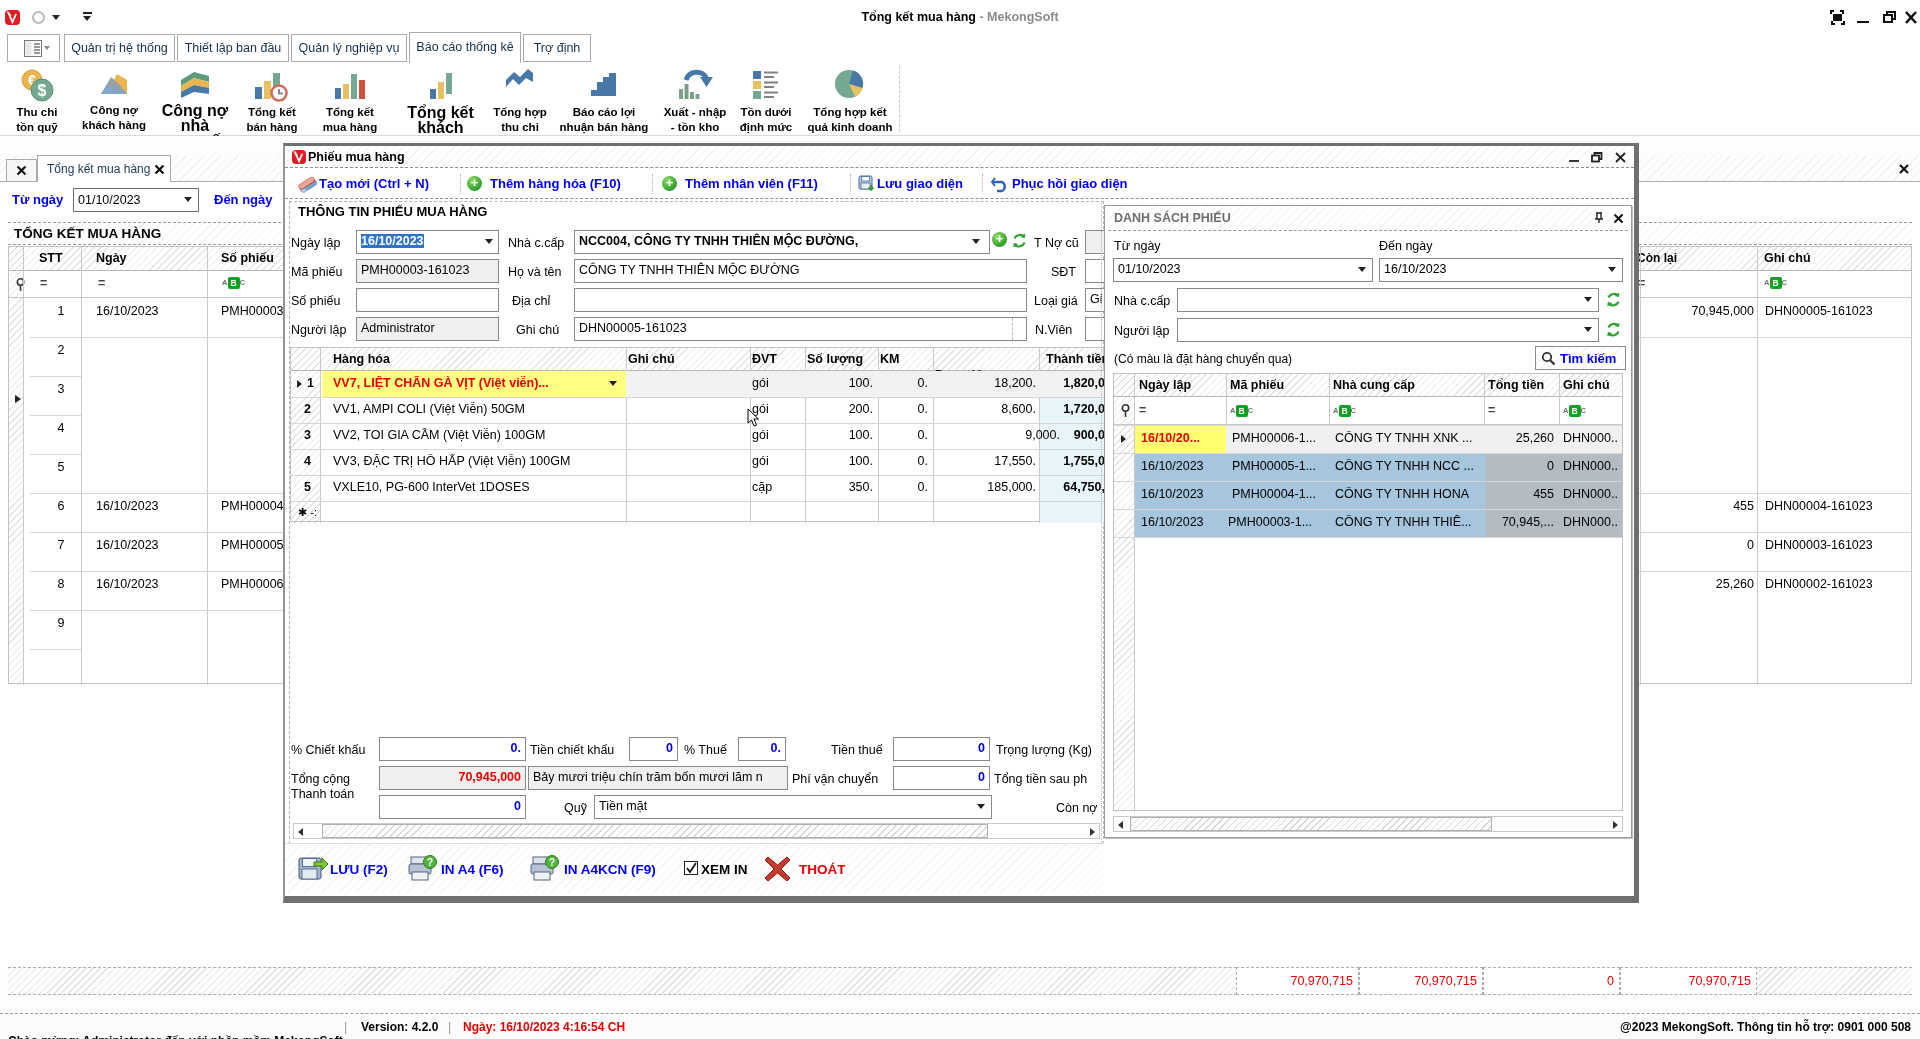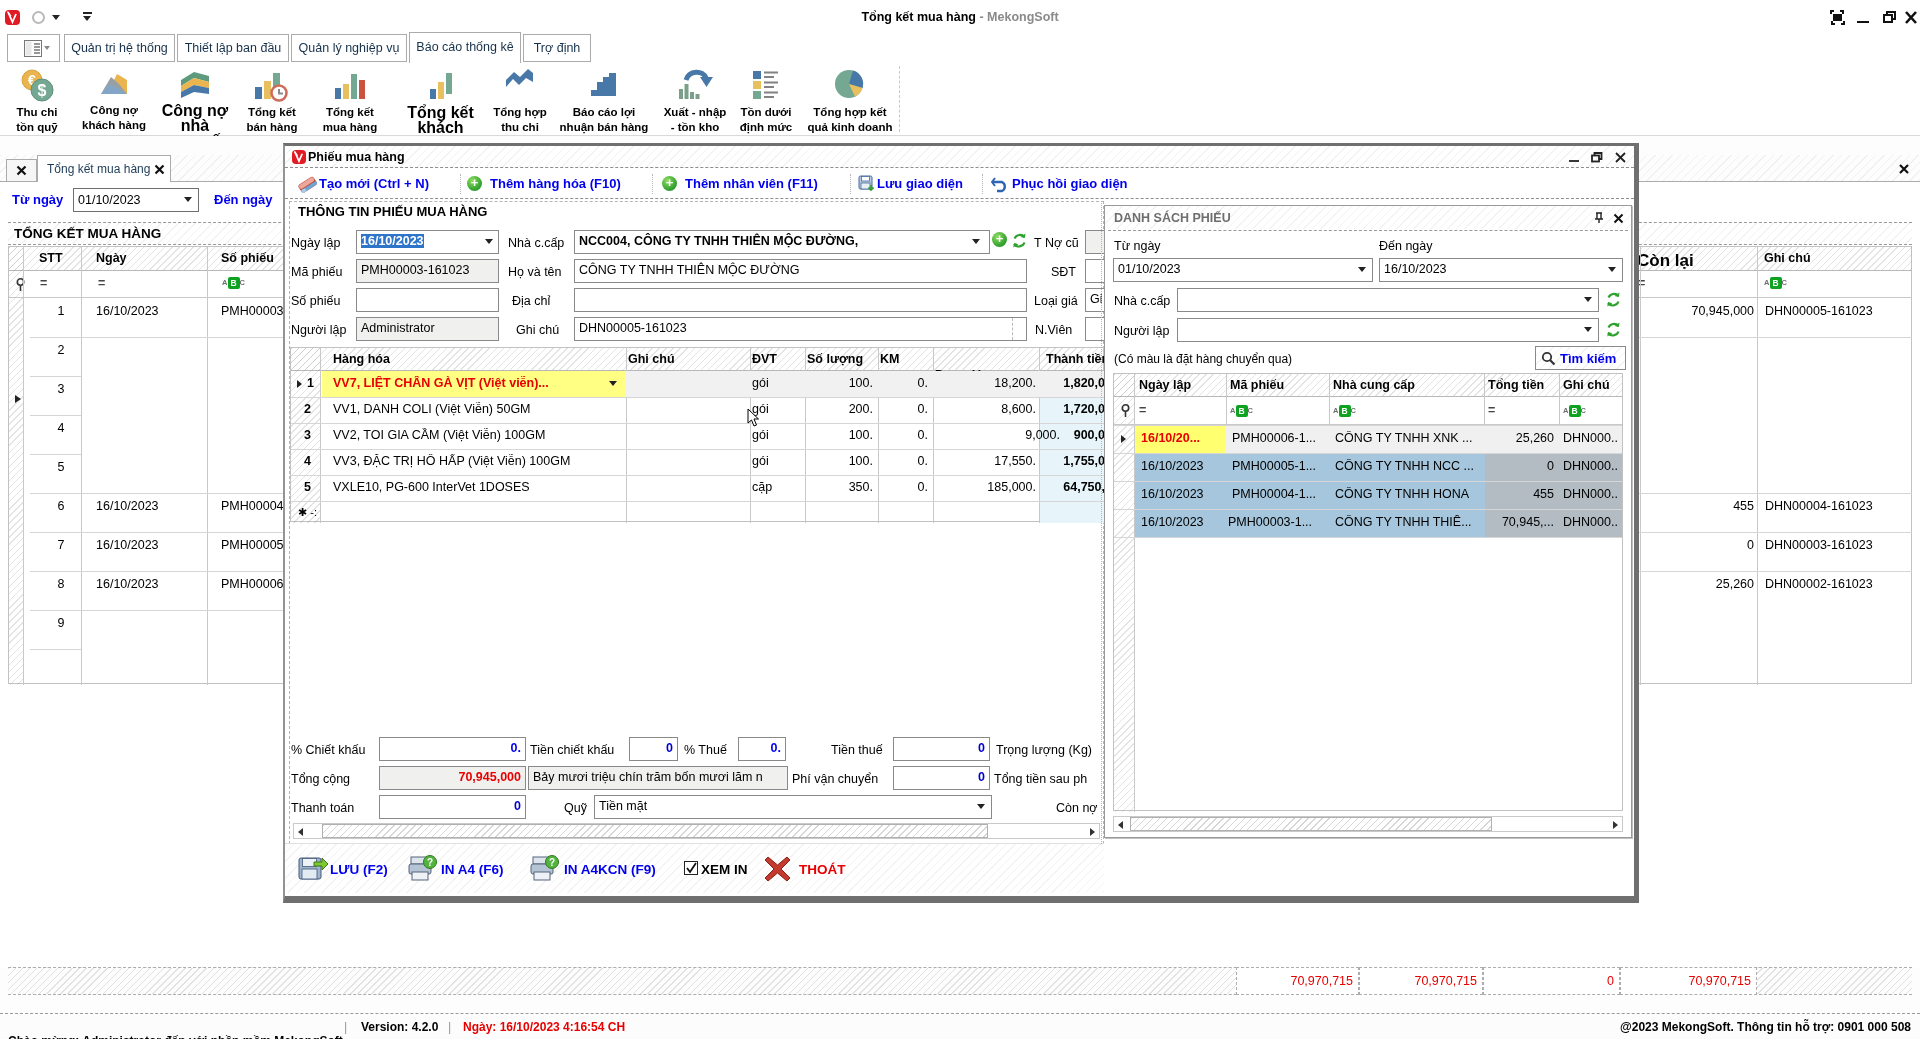--- a/index.html
+++ b/index.html
@@ -191,21 +191,21 @@
 
 <div class="abs hatch" style="left:8px;top:222px;width:1904px;height:23px;border-top:1px dashed #9a9a9a;border-bottom:1px dashed #9a9a9a"></div>
 <div class="lbl b" style="left:14px;top:226px;font-size:13.5px">TỔNG KẾT MUA HÀNG</div>
 
 <div class="abs" style="left:8px;top:246px;width:1904px;height:438px;border:1px solid #c2c2c2;background:#fff">
 
   <div class="abs hatch2" style="left:0;top:0;width:1903px;height:24px;border-bottom:1px solid #b8b8b8"></div>
   <div class="cell b" style="left:30px;top:4px;width:50px;font-size:12.5px">STT</div>
   <div class="cell b" style="left:87px;top:4px;width:100px;font-size:12.5px">Ngày</div>
   <div class="cell b" style="left:212px;top:4px;width:100px;font-size:12.5px">Số phiếu</div>
-  <div class="cell b" style="left:1628px;top:4px;width:100px;font-size:17px">Còn lại</div>
+  <div class="cell b" style="left:1628px;top:4px;width:100px;font-size:12px">Còn lại</div>
   <div class="cell b" style="left:1755px;top:4px;width:100px;font-size:12.5px">Ghi chú</div>
 
   <div class="abs" style="left:0;top:24px;width:1903px;height:27px;border-bottom:1px solid #c9c9c9"></div>
   <svg class="abs" style="left:7px;top:31px" width="9" height="14" viewBox="0 0 9 14">
       <circle cx="4.5" cy="4" r="3.2" fill="none" stroke="#333" stroke-width="1.6"></circle>
       <path d="M4.5 7 v6" stroke="#333" stroke-width="1.6"></path>
     </svg>
   <div class="cell" style="left:31px;top:29px;color:#444;font-weight:bold">=</div>
   <div class="cell" style="left:89px;top:29px;color:#444;font-weight:bold">=</div>
   <div class="abs" style="left:213px;top:30px;font-size:7.5px;font-weight:bold;color:#6e6e6e;letter-spacing:0.5px">A<span style="display:inline-block;background:#0da220;color:#fff;padding:1px 2.5px;border-radius:2px;font-size:8.5px;vertical-align:-1px">B</span>C</div>
@@ -375,21 +375,21 @@
    <div class="abs" style="left:749px;top:23px;width:65px;height:152px;background:#e7f5fa"></div>
    <div class="abs" style="left:335px;top:23px;width:479px;height:26px;background:#f1f1f1"></div>
    <div class="abs" style="left:31px;top:23px;width:304px;height:26px;background:#ffff84"></div>
    <div class="cell b" style="left:42px;top:28px;width:280px;color:#e80000">VV7, LIỆT CHÂN GÀ VỊT (Việt viễn)...</div>
    <div class="tri abs" style="left:318px;top:33px"></div>
    <div class="cell" style="left:461px;top:28px">gói</div>
       <div class="cell rt" style="left:514px;top:28px;width:68px">100.</div>
       <div class="cell rt" style="left:587px;top:28px;width:50px">0.</div>
       <div class="cell rt" style="left:642px;top:28px;width:103px">18,200.</div>
       <div class="cell rt b" style="left:753px;top:28px;width:61px">1,820,0</div>
-   <div class="cell" style="left:42px;top:54px;width:295px">VV1, DANH COLI (Việt Viễn) 50GM</div>
+   <div class="cell" style="left:42px;top:54px;width:295px">VV1, AMPI COLI (Việt Viễn) 50GM</div>
    <div class="cell" style="left:461px;top:54px">gói</div>
       <div class="cell rt" style="left:514px;top:54px;width:68px">200.</div>
       <div class="cell rt" style="left:587px;top:54px;width:50px">0.</div>
       <div class="cell rt" style="left:642px;top:54px;width:103px">8,600.</div>
       <div class="cell rt b" style="left:753px;top:54px;width:61px">1,720,0</div>
    <div class="cell" style="left:42px;top:80px;width:295px">VV2, TOI GIA CẦM (Việt Viễn) 100GM</div>
    <div class="cell" style="left:461px;top:80px">gói</div>
       <div class="cell rt" style="left:514px;top:80px;width:68px">100.</div>
       <div class="cell rt" style="left:587px;top:80px;width:50px">0.</div>
       <div class="cell rt" style="left:666px;top:80px;width:103px">9,000.</div>
@@ -433,21 +433,21 @@
  <div class="in rt b blu" style="left:453px;top:591px;width:48px;height:24px">0.</div>
  <div class="lbl" style="left:546px;top:597px">Tiền thuế</div>
  <div class="in rt b" style="left:608px;top:591px;width:97px;height:24px;color:#0000d0">0</div>
  <div class="lbl" style="left:711px;top:597px">Trọng lượng (Kg)</div>
  <div class="lbl" style="left:6px;top:626px">Tổng cộng</div>
  <div class="in ing rt b" style="left:94px;top:620px;width:147px;height:24px;color:#e80000">70,945,000</div>
  <div class="in ing" style="left:243px;top:620px;width:260px;height:24px">Bảy mươi triệu chín trăm bốn mươi lăm n</div>
  <div class="lbl" style="left:507px;top:626px">Phí vận chuyển</div>
  <div class="in rt b" style="left:608px;top:620px;width:97px;height:24px;color:#0000d0">0</div>
  <div class="lbl" style="left:709px;top:626px">Tổng tiền sau ph</div>
- <div class="lbl" style="left:6px;top:655px">Thanh toán</div>
+ <div class="lbl" style="left:6px;top:641px">Thanh toán</div>
  <div class="in rt b" style="left:94px;top:649px;width:147px;height:24px;color:#0000d0">0</div>
  <div class="lbl" style="left:279px;top:655px">Quỹ</div>
  <div class="in" style="left:309px;top:649px;width:398px;height:24px">Tiền mặt<div class="tri" style="right:6px;top:8px"></div></div>
  <div class="lbl" style="left:771px;top:655px">Còn nợ</div>
 
  <div class="abs" style="left:8px;top:677px;width:807px;height:16px;border:1px solid #c9c9c9;background:#fff">
    <div class="tri abs" style="left:4px;top:4px;border-top:4px solid transparent;border-bottom:4px solid transparent;border-right:5px solid #333;border-left:none"></div>
    <div class="abs" style="left:28px;top:0px;width:666px;height:14px;border:1px solid #b0b0b0;background:#fff;background-image:repeating-linear-gradient(135deg,rgba(110,110,110,.28) 0 1px,transparent 1px 5px)"></div>
    <div class="tri abs" style="right:4px;top:4px;border-top:4px solid transparent;border-bottom:4px solid transparent;border-left:5px solid #333;border-right:none"></div>
  </div>

